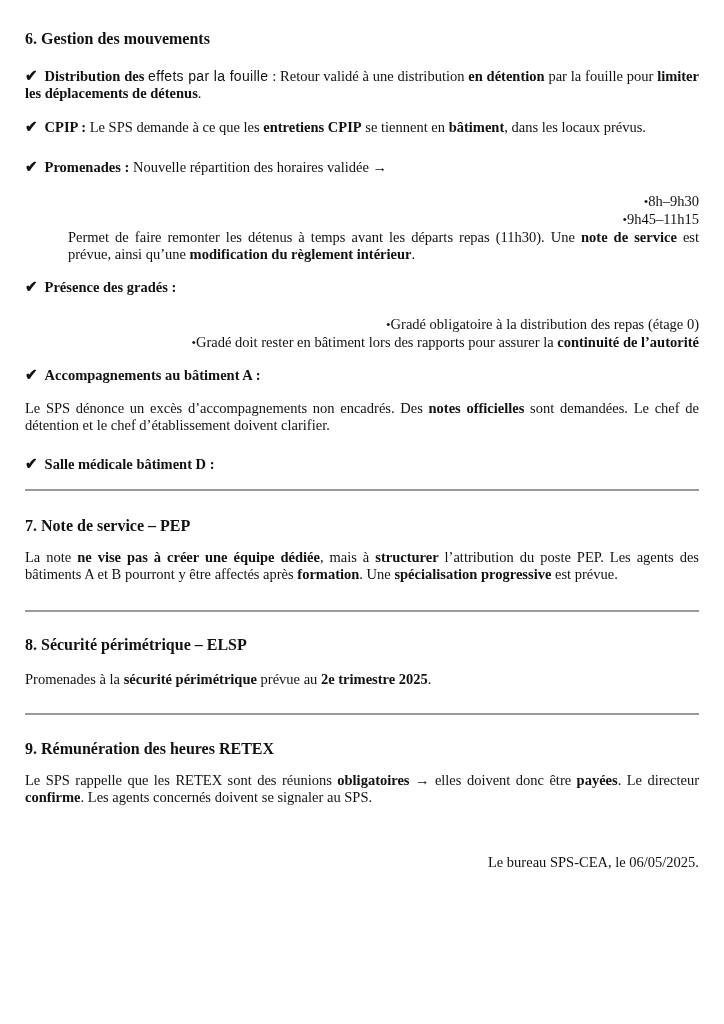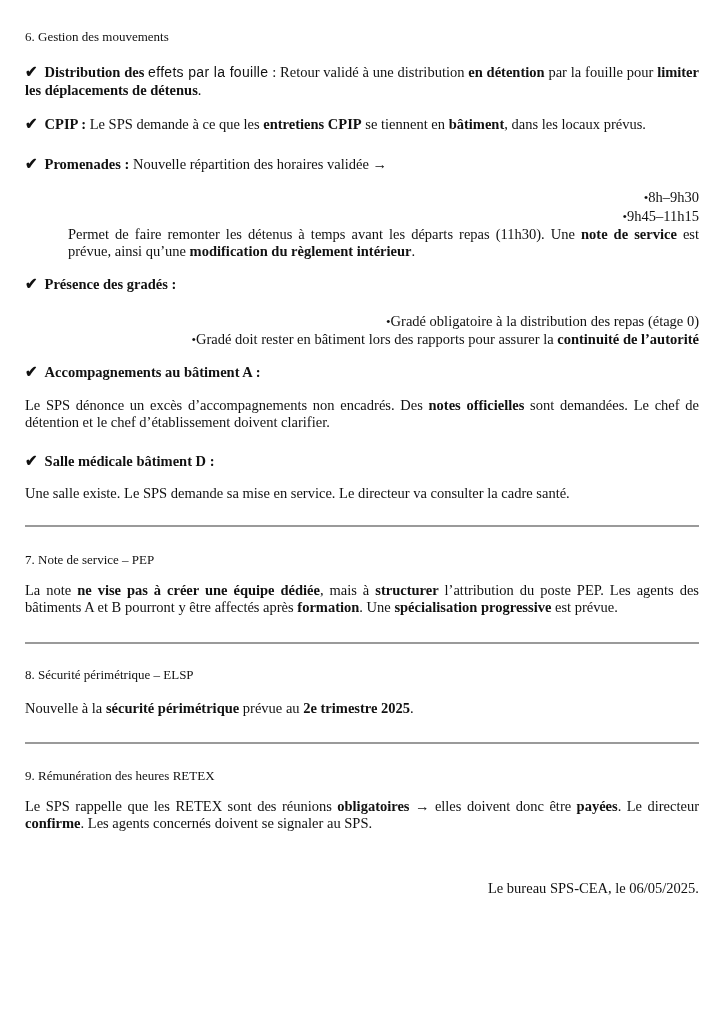--- a/index.html
+++ b/index.html
@@ -10,22 +10,22 @@
     box-sizing: border-box;
     padding: 30px 25px 0 25px;
     background: #ffffff;
     color: #111111;
     font-family: "Liberation Serif", serif;
     font-size: 14.5px;
     line-height: 1.18;
     overflow: hidden;
   }
   .h-sec {
-    font-size: 13px;
-    font-weight: normal;
+    font-size: 16px;
+    font-weight: bold;
     margin: 0 0 20px 0;
     line-height: 1.1;
   }
   .para {
     margin: 0 0 22px 0;
     text-align: justify;
   }
   .para.tight { margin-bottom: 16px; }
   .para.two-line { margin-bottom: 17px; }
   .b { font-weight: bold; }
@@ -99,31 +99,30 @@
     <li><span class="blt">•</span><span><span>Gradé obligatoire à la distribution des repas (étage 0)</span></span></li>
     <li><span class="blt">•</span><span><span>Gradé doit rester en bâtiment lors des rapports pour assurer la </span><span class="b">continuité de l’autorité</span></span></li>
   </ul>
 
   <p class="para" style="margin-bottom:15px"><span class="chk">✔</span><span><span class="b">Accompagnements au bâtiment A :</span></span></p>
 
   <p class="para"><span>Le SPS dénonce un excès d’accompagnements non encadrés. Des </span><span class="b">notes officielles</span><span> sont demandées. Le chef de détention et le chef d’établissement doivent clarifier.</span></p>
 
   <p class="para" style="margin-bottom:15px"><span class="chk">✔</span><span><span class="b">Salle médicale bâtiment D :</span></span></p>
 
-  <p class="para"><span>Une salle existe. Le SPS demande sa mise en service. Le directeur va consulter la cadre santé.</span></p>
 
   <div class="rule"></div>
 
   <h2 class="h-sec h7">7. Note de service – PEP</h2>
   <p class="para p7"><span>La note </span><span class="b">ne vise pas à créer une équipe dédiée</span><span>, mais à </span><span class="b">structurer</span><span> l’attribution du poste PEP. Les agents des bâtiments A et B pourront y être affectés après </span><span class="b">formation</span><span>. Une </span><span class="b">spécialisation progressive</span><span> est prévue.</span></p>
 
   <div class="rule r2"></div>
 
   <h2 class="h-sec h8">8. Sécurité périmétrique – ELSP</h2>
-  <p class="para p8"><span>Nouvelle à la </span><span class="b">sécurité périmétrique</span><span> prévue au </span><span class="b">2e trimestre 2025</span><span>.</span></p>
+  <p class="para p8"><span>Promenades à la </span><span class="b">sécurité périmétrique</span><span> prévue au </span><span class="b">2e trimestre 2025</span><span>.</span></p>
 
   <div class="rule r3"></div>
 
   <h2 class="h-sec h9">9. Rémunération des heures RETEX</h2>
   <p class="para p9"><span>Le SPS rappelle que les RETEX sont des réunions </span><span class="b">obligatoires</span><span> → elles doivent donc être </span><span class="b">payées</span><span>. Le directeur </span><span class="b">confirme</span><span>. Les agents concernés doivent se signaler au SPS.</span></p>
 
   <p class="footer-line">Le bureau SPS-CEA, le 06/05/2025.</p>
 
 </div>
 

